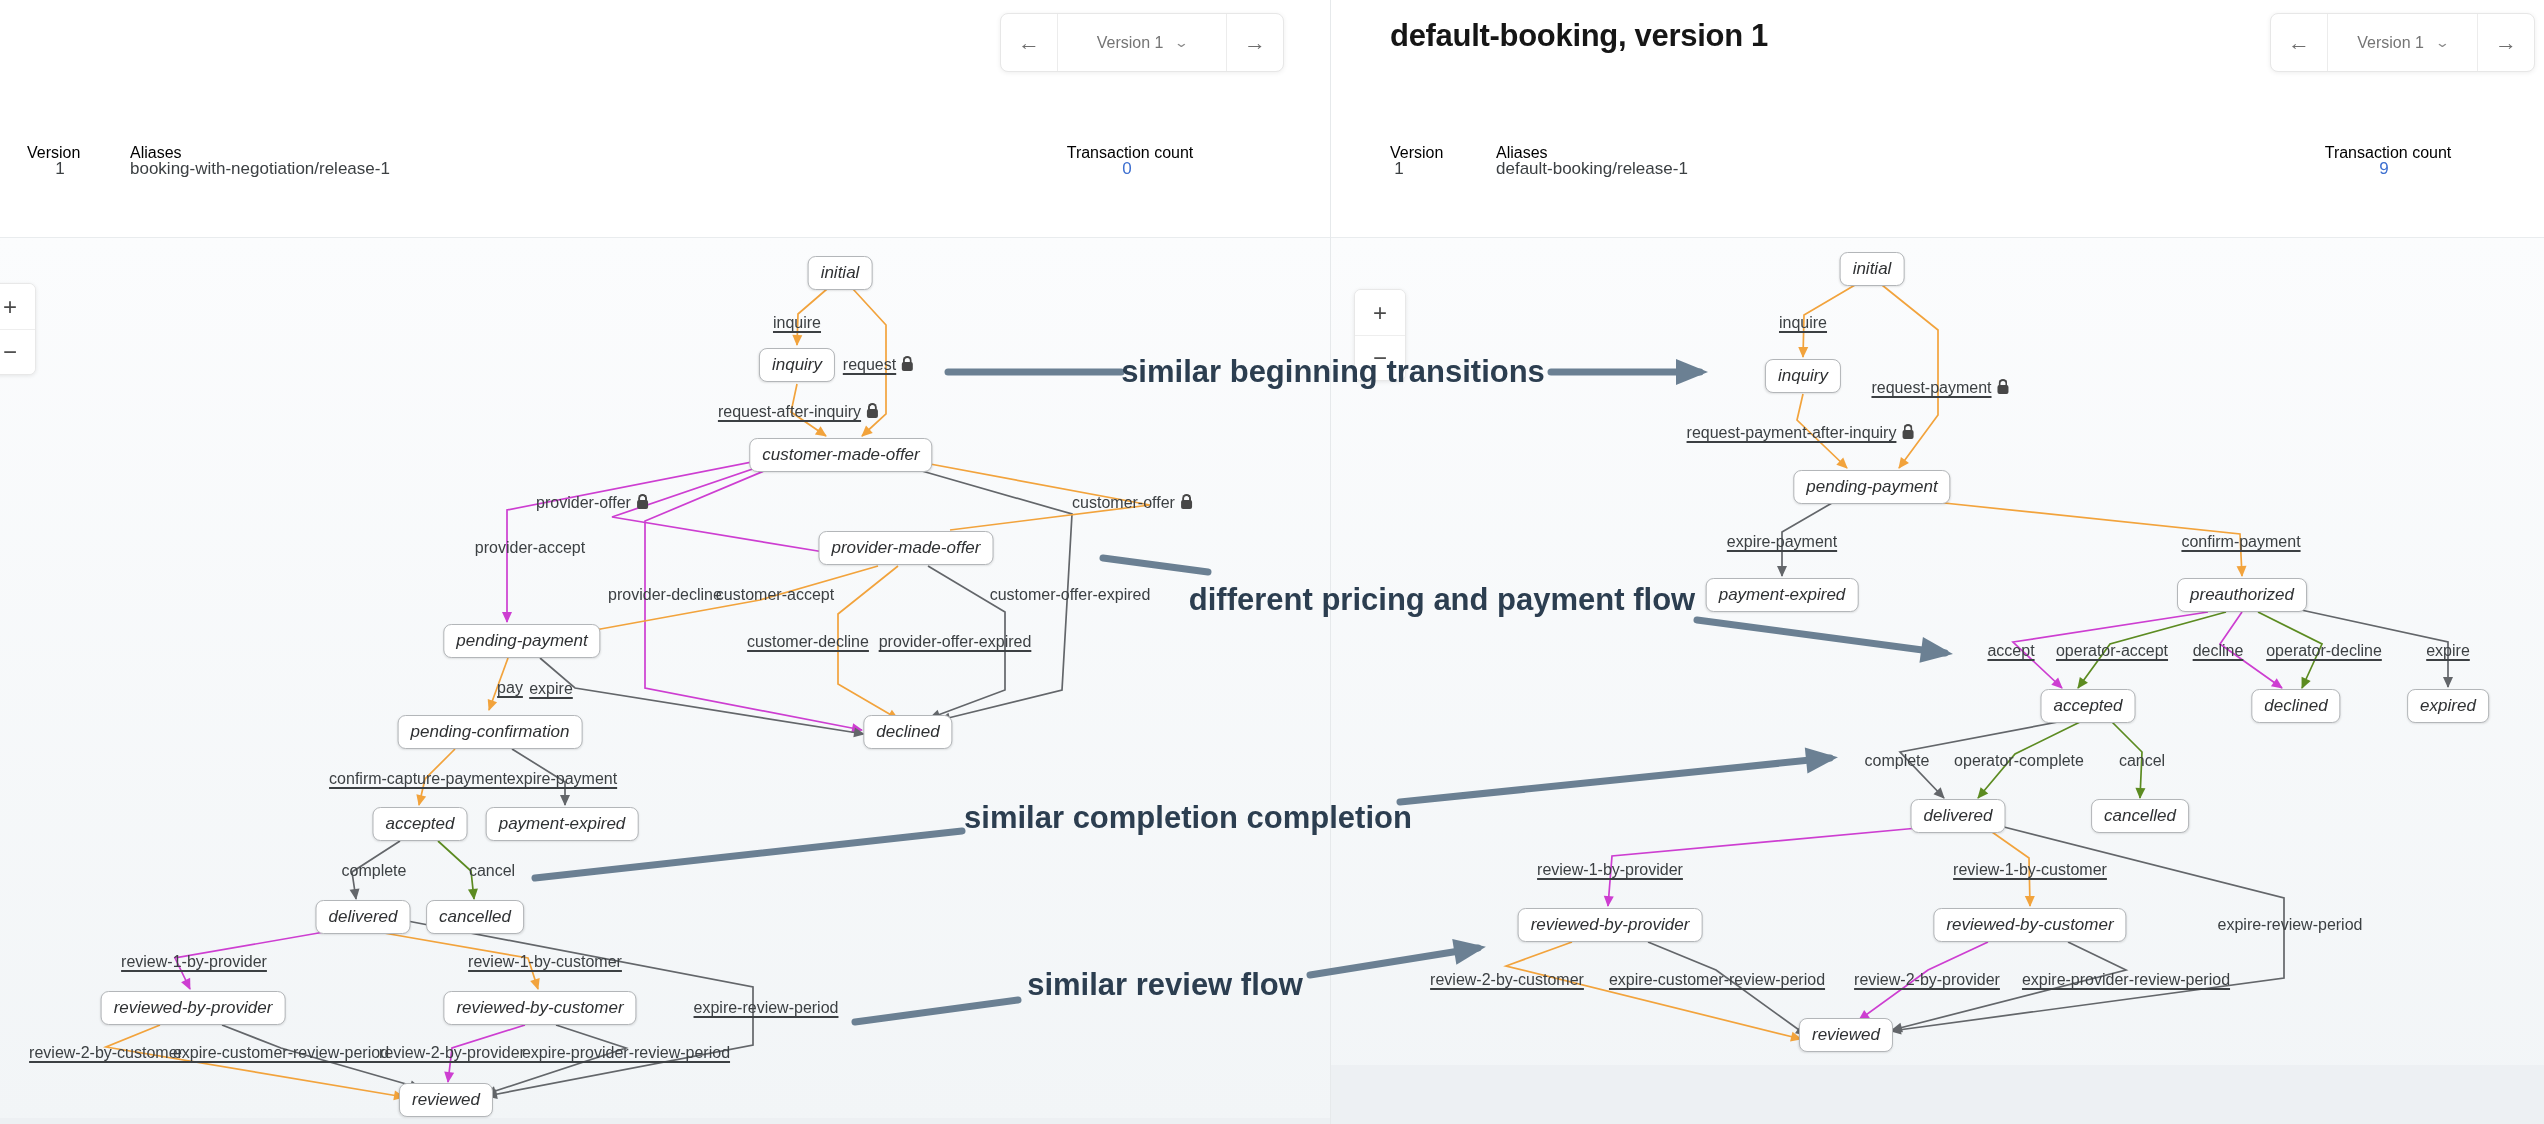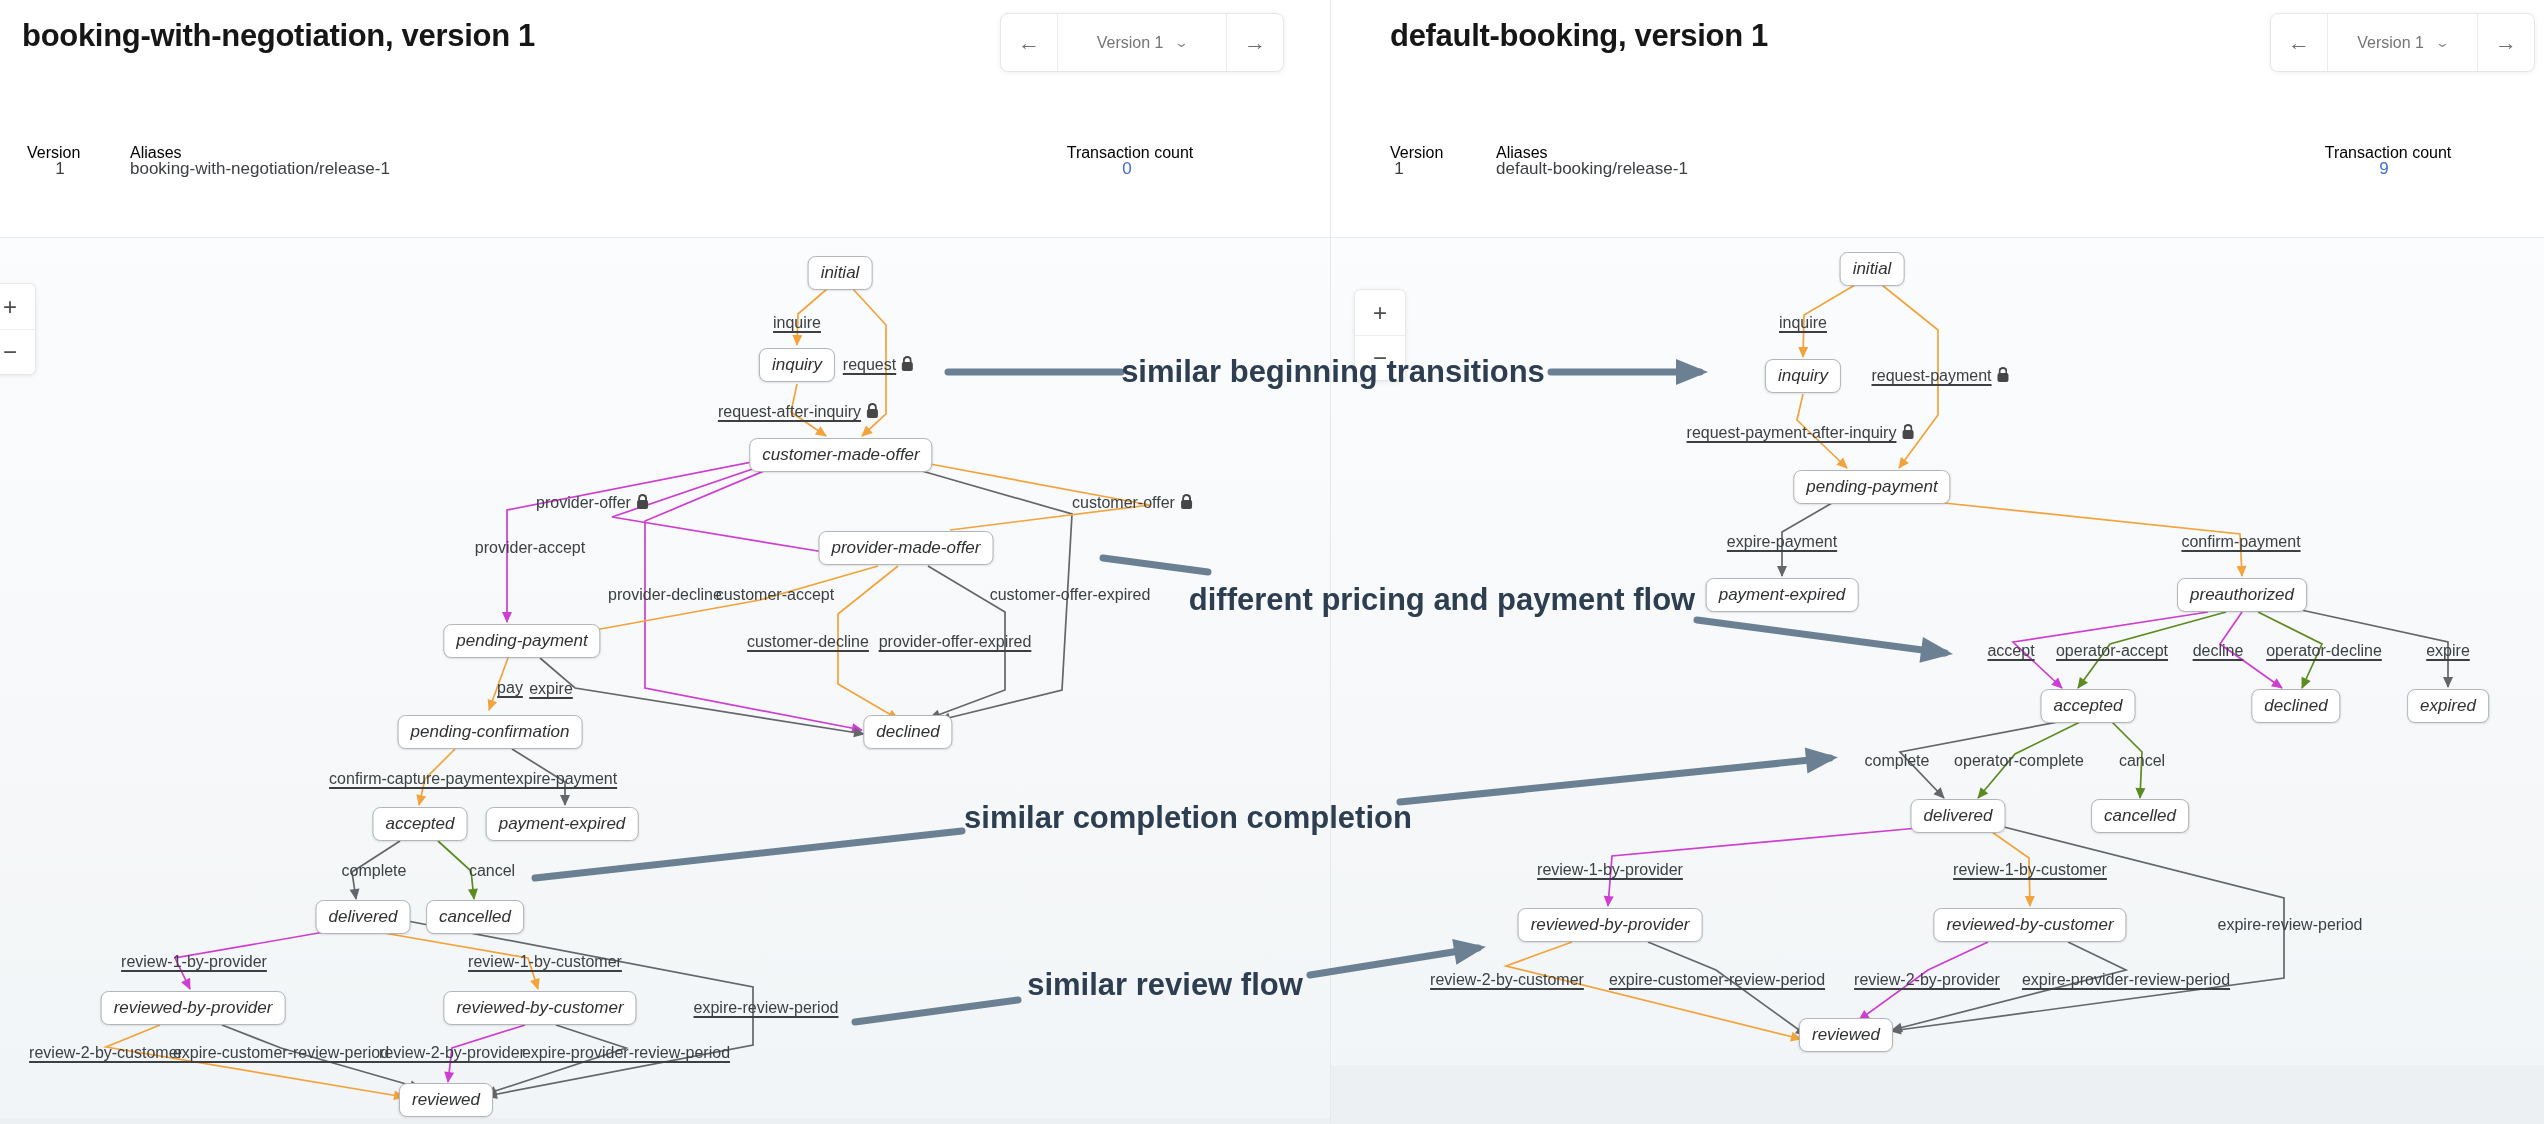--- a/index.html
+++ b/index.html
@@ -59,21 +59,20 @@
 </style>
 </head>
 <body>
 
 <div id="canvas">
   <div class="diagram-bg"></div>
   <div class="panel-divider"></div>
   <div class="footer-strip-right"></div>
   <div class="footer-strip-left"></div>
 
-  <div class="panel-title" id="title-left">booking-with-negotiation, version 1</div>
   <div class="version-nav" id="vnav-left">
     <button class="vbtn">←</button>
     <div class="vmid">
       <span>Version 1</span>
       <span class="vchev">⌄</span>
     </div>
     <button class="vbtn">→</button>
   </div>
   <div class="thead" style="left:27px;">Version</div>
   <div class="thead" style="left:130px;">Aliases</div>
@@ -239,21 +238,21 @@
       </div>
       <div class="lbl u" style="left: 452px; top: 1053px;">
         <span class="lbl-text">review-2-by-provider</span>
       </div>
       <div class="lbl u" style="left: 626px; top: 1053px;">
         <span class="lbl-text">expire-provider-review-period</span>
       </div>
       <div class="lbl u" style="left: 1803px; top: 323px;">
         <span class="lbl-text">inquire</span>
       </div>
-      <div class="lbl u" style="left: 1932px; top: 376px; padding-left: 16px;">
+      <div class="lbl u" style="left: 1932px; top: 388px; padding-left: 16px;">
         <span class="lbl-text">request-payment</span>
         <span class="lock"></span>
       </div>
       <div class="lbl u" style="left: 1800px; top: 433px;">
         <span class="lbl-text">request-payment-after-inquiry</span>
         <span class="lock"></span>
       </div>
       <div class="lbl u" style="left: 1782px; top: 542px;">
         <span class="lbl-text">expire-payment</span>
       </div>

